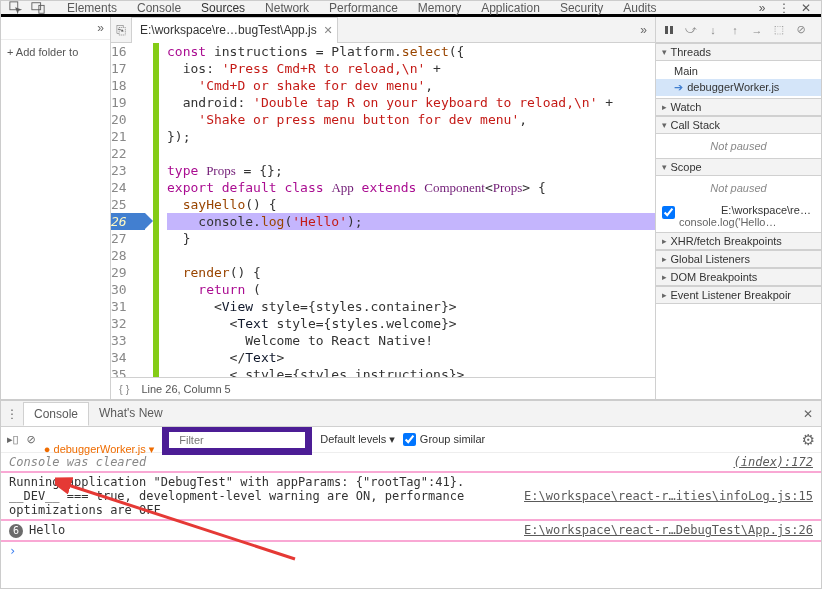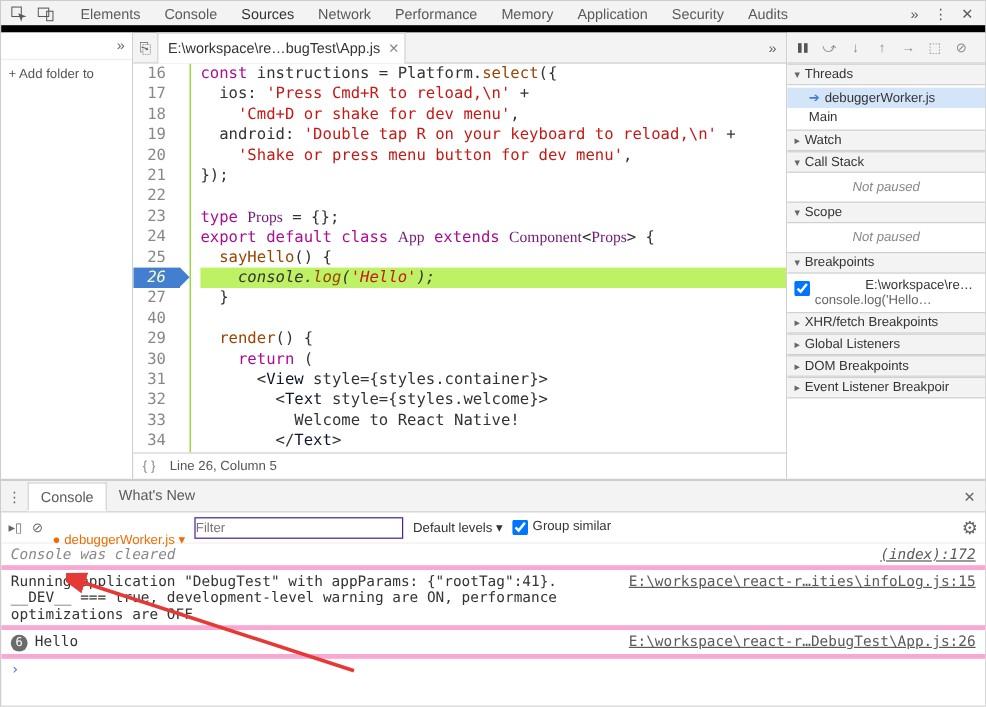--- a/index.html
+++ b/index.html
@@ -1,41 +1,41 @@
 <!DOCTYPE html>
 <html><head>
 <meta charset="utf-8">
 <style>
 * { margin: 0; padding: 0; box-sizing: border-box; }
 body { font-family: 'Segoe UI', Tahoma, sans-serif; font-size: 12px; color: #333; background: #fff; width: 822px; height: 589px; overflow: hidden; }
 .devtools { display: flex; flex-direction: column; height: 100%; border: 1px solid #ccc; }
-.top-toolbar { height: 26px; background: #f3f3f3; border-bottom: 6px solid #000000; display: flex; align-items: flex-start; padding: 0 4px; }
+.top-toolbar { height: 16px; background: #f3f3f3; border-bottom: 3px solid #000000; display: flex; align-items: center; padding: 0 4px; }
 .top-toolbar .icon-btn { width: 22px; height: 22px; display: flex; align-items: center; justify-content: center; cursor: pointer; color: #5a5a5a; }
 .top-tabs { display: flex; margin-left: 8px; flex: 1; }
 .top-tab { padding: 4px 10px; color: #5a5a5a; cursor: pointer; }
 .top-tab.active { color: #333; }
 .top-toolbar .right { display: flex; align-items: center; }
 .main-area { display: flex; flex: 1; overflow: hidden; }
 .left-col { width: 110px; border-right: 1px solid #d0d0d0; background: #fff; display: flex; flex-direction: column; }
 .left-col .chevron { padding: 4px 6px; text-align: right; border-bottom: 1px solid #eee; color: #666; }
 .left-col .add-folder { padding: 6px; color: #555; cursor: pointer; font-size: 11px; }
 .center-col { flex: 1; display: flex; flex-direction: column; border-right: 1px solid #d0d0d0; overflow: hidden; }
 .file-tabbar { height: 26px; background: #f3f3f3; border-bottom: 1px solid #d0d0d0; display: flex; align-items: center; }
 .file-tabbar .nav-icon { width: 20px; text-align: center; color: #666; cursor: pointer; }
 .file-tab { height: 26px; background: #fff; border: 1px solid #d0d0d0; border-bottom: none; padding: 0 20px 0 8px; display: flex; align-items: center; position: relative; font-size: 12px; cursor: pointer; }
 .file-tab .close-x { position: absolute; right: 4px; color: #888; font-size: 11px; }
 .file-tabbar .more-chev { margin-left: auto; padding: 0 8px; color: #666; cursor: pointer; }
 .code-area { flex: 1; display: flex; font-family: Consolas, monospace; font-size: 13px; line-height: 17px; overflow: hidden; position: relative; }
-.gutter { width: 48px; text-align: center; padding-right: 8px; color: #888; background: #fff; border-right: 1px solid #84cc16; user-select: none; }
+.gutter { width: 48px; text-align: left; padding-right: 8px; color: #888; background: #fff; border-right: 6px solid #84cc16; user-select: none; }
 .gutter .ln { height: 17px; }
 .gutter .ln.bp { background: #427fd0; color: #fef9c3; position: relative; font-style: italic; }
 .gutter .ln.bp::after { content: ''; position: absolute; right: -8px; top: 0; border-top: 8.5px solid transparent; border-bottom: 8.5px solid transparent; border-left: 8px solid #427fd0; }
 .code-lines { flex: 1; padding-left: 8px; white-space: pre; overflow: hidden; }
 .code-lines .cl { height: 17px; }
-.cl.hl { background: #bef264; font-style: italic; }
+.cl.hl { background: #c4b5fd; }
 .kw { color: #aa0d91; }
 .str { color: #c41a16; }
 .type { color: #701a75; font-family: Liberation Serif, serif; }
 .prop { color: #994500; }
 .comp { color: #0f172a; }
 .status-bar { height: 22px; border-top: 1px solid #d0d0d0; display: flex; align-items: center; padding: 0 8px; font-size: 11px; color: #555; }
 .status-bar .braces { margin-right: 12px; color: #888; }
 .right-col { width: 165px; background: #fff; display: flex; flex-direction: column; font-size: 11px; overflow: hidden; }
 .right-col .dbg-toolbar { height: 26px; border-bottom: 1px solid #d0d0d0; background: #f3f3f3; display: flex; align-items: center; padding: 0 4px; gap: 4px; }
 .right-col .dbg-btn { width: 18px; height: 18px; display: flex; align-items: center; justify-content: center; cursor: pointer; color: #888; }
@@ -55,26 +55,26 @@
 .bp-item .bp-code { white-space: nowrap; overflow: hidden; text-overflow: ellipsis; color: #666; }
 .bottom-drawer { height: 189px; border-top: 2px solid #ccc; display: flex; flex-direction: column; }
 .drawer-tabs { height: 26px; background: #f3f3f3; border-bottom: 1px solid #d0d0d0; display: flex; align-items: center; position: relative; }
 .drawer-tabs .dt-menu { width: 22px; text-align: center; cursor: pointer; color: #666; }
 .drawer-tab { padding: 4px 10px; cursor: pointer; color: #5a5a5a; }
 .drawer-tab.active { background: #fff; border: 1px solid #d0d0d0; border-bottom: 1px solid #fff; margin-bottom: -1px; }
 .drawer-tabs .close-drawer { margin-left: auto; padding: 0 8px; cursor: pointer; color: #666; }
 .console-toolbar { height: 26px; border-bottom: 1px solid #eee; display: flex; align-items: center; padding: 0 6px; gap: 8px; font-size: 11px; }
 .console-toolbar .ct-icon { cursor: pointer; color: #666; }
 .console-toolbar .ctx { color: #ef6c00; cursor: pointer; margin-top: 20px; }
-.console-toolbar input.filter { border: 1px solid #4c1d95; padding: 2px 0; font-size: 11px; width: 174px; }
+.console-toolbar input.filter { border: 7px solid #4c1d95; padding: 2px 10px; font-size: 11px; width: 150px; }
 .console-toolbar .levels { cursor: pointer; color: #333; }
 .console-toolbar .chk { display: flex; gap: 4px; }
 .console-toolbar .gear { margin-left: auto; cursor: pointer; color: #666; font-size: 15px; }
 .console-body { flex: 1; font-family: Consolas, monospace; font-size: 12px; overflow: hidden; position: relative; }
-.console-msg { display: flex; padding: 2px 8px; border-bottom: 4px solid #f9a8d4; }
+.console-msg { display: flex; padding: 2px 8px; border-bottom: 2px solid #f9a8d4; align-items: center; }
 .console-msg .msg-text { flex: 1; white-space: pre-wrap; }
 .console-msg .msg-src { color: #5a5a5a; text-decoration: underline; cursor: pointer; white-space: nowrap; margin-left: 12px; }
 .console-msg.cleared { font-style: italic; color: #888; }
 .console-msg .badge { background: #6b6b6b; color: #fff; border-radius: 8px; min-width: 14px; height: 14px; display: inline-flex; align-items: center; justify-content: center; font-size: 10px; margin-right: 6px; padding: 0 4px; }
 .prompt { padding: 2px 8px; color: #367cf1; }
 .arrow-annot { position: absolute; pointer-events: none; }
 svg.icon { width: 14px; height: 14px; }
 </style>
 </head>
 <body>
@@ -133,21 +133,21 @@
             <div class="ln">18</div>
             <div class="ln">19</div>
             <div class="ln">20</div>
             <div class="ln">21</div>
             <div class="ln">22</div>
             <div class="ln">23</div>
             <div class="ln">24</div>
             <div class="ln">25</div>
             <div class="ln bp">26</div>
             <div class="ln">27</div>
-            <div class="ln">40</div>
+            <div class="ln">28</div>
             <div class="ln">29</div>
             <div class="ln">30</div>
             <div class="ln">31</div>
             <div class="ln">32</div>
             <div class="ln">33</div>
             <div class="ln">34</div>
             <div class="ln">35</div>
           </div>
         <div class="code-lines" id="code-lines"><div class="cl"><span class="kw">const</span> instructions = Platform.<span class="prop">select</span>({</div><div class="cl">  ios: <span class="str">'Press Cmd+R to reload,\n'</span> +</div><div class="cl">    <span class="str">'Cmd+D or shake for dev menu'</span>,</div><div class="cl">  android: <span class="str">'Double tap R on your keyboard to reload,\n'</span> +</div><div class="cl">    <span class="str">'Shake or press menu button for dev menu'</span>,</div><div class="cl">});</div><div class="cl"></div><div class="cl"><span class="kw">type</span> <span class="type">Props</span> = {};</div><div class="cl"><span class="kw">export</span> <span class="kw">default</span> <span class="kw">class</span> <span class="type">App</span> <span class="kw">extends</span> <span class="type">Component</span>&lt;<span class="type">Props</span>&gt; {</div><div class="cl">  <span class="prop">sayHello</span>() {</div><div class="cl hl">    console.<span class="prop">log</span>(<span class="str">'Hello'</span>);</div><div class="cl">  }</div><div class="cl"></div><div class="cl">  <span class="prop">render</span>() {</div><div class="cl">    <span class="kw">return</span> (</div><div class="cl">      &lt;<span class="comp">View</span> style={styles.container}&gt;</div><div class="cl">        &lt;<span class="comp">Text</span> style={styles.welcome}&gt;</div><div class="cl">          Welcome to React Native!</div><div class="cl">        &lt;/<span class="comp">Text</span>&gt;</div><div class="cl">        &lt; style={styles.instructions}&gt;</div></div>
       </div>
@@ -167,33 +167,32 @@
           </div>
         <div class="dbg-btn">⤻</div>
         <div class="dbg-btn">↓</div>
         <div class="dbg-btn">↑</div>
         <div class="dbg-btn">→</div>
         <div class="dbg-btn">⬚</div>
         <div class="dbg-btn">⊘</div>
       </div>
       <div class="pane-header">Threads</div>
       <div class="pane-body" id="threads-body">
+          <div class="pane-item">Main</div>
           <div class="pane-item current"><span class="arrow">➔</span>debuggerWorker.js</div>
-          <div class="pane-item">Main</div>
         </div>
       <div class="pane-header collapsed">Watch</div>
       <div class="pane-header">Call Stack</div>
       <div class="pane-body">
           <div class="not-paused">Not paused</div>
         </div>
       <div class="pane-header">Scope</div>
       <div class="pane-body">
           <div class="not-paused">Not paused</div>
         </div>
-      <div class="pane-header">Breakpoints</div>
       <div class="pane-body" id="bp-body">
           <div class="bp-item">
             <input type="checkbox" checked="" style="">
             <div class="bp-text">
               <div class="bp-file">E:\workspace\reac…</div>
               <div class="bp-code">console.log('Hello…</div>
             </div>
           </div>
         </div>
       <div class="pane-header collapsed">XHR/fetch Breakpoints</div>

